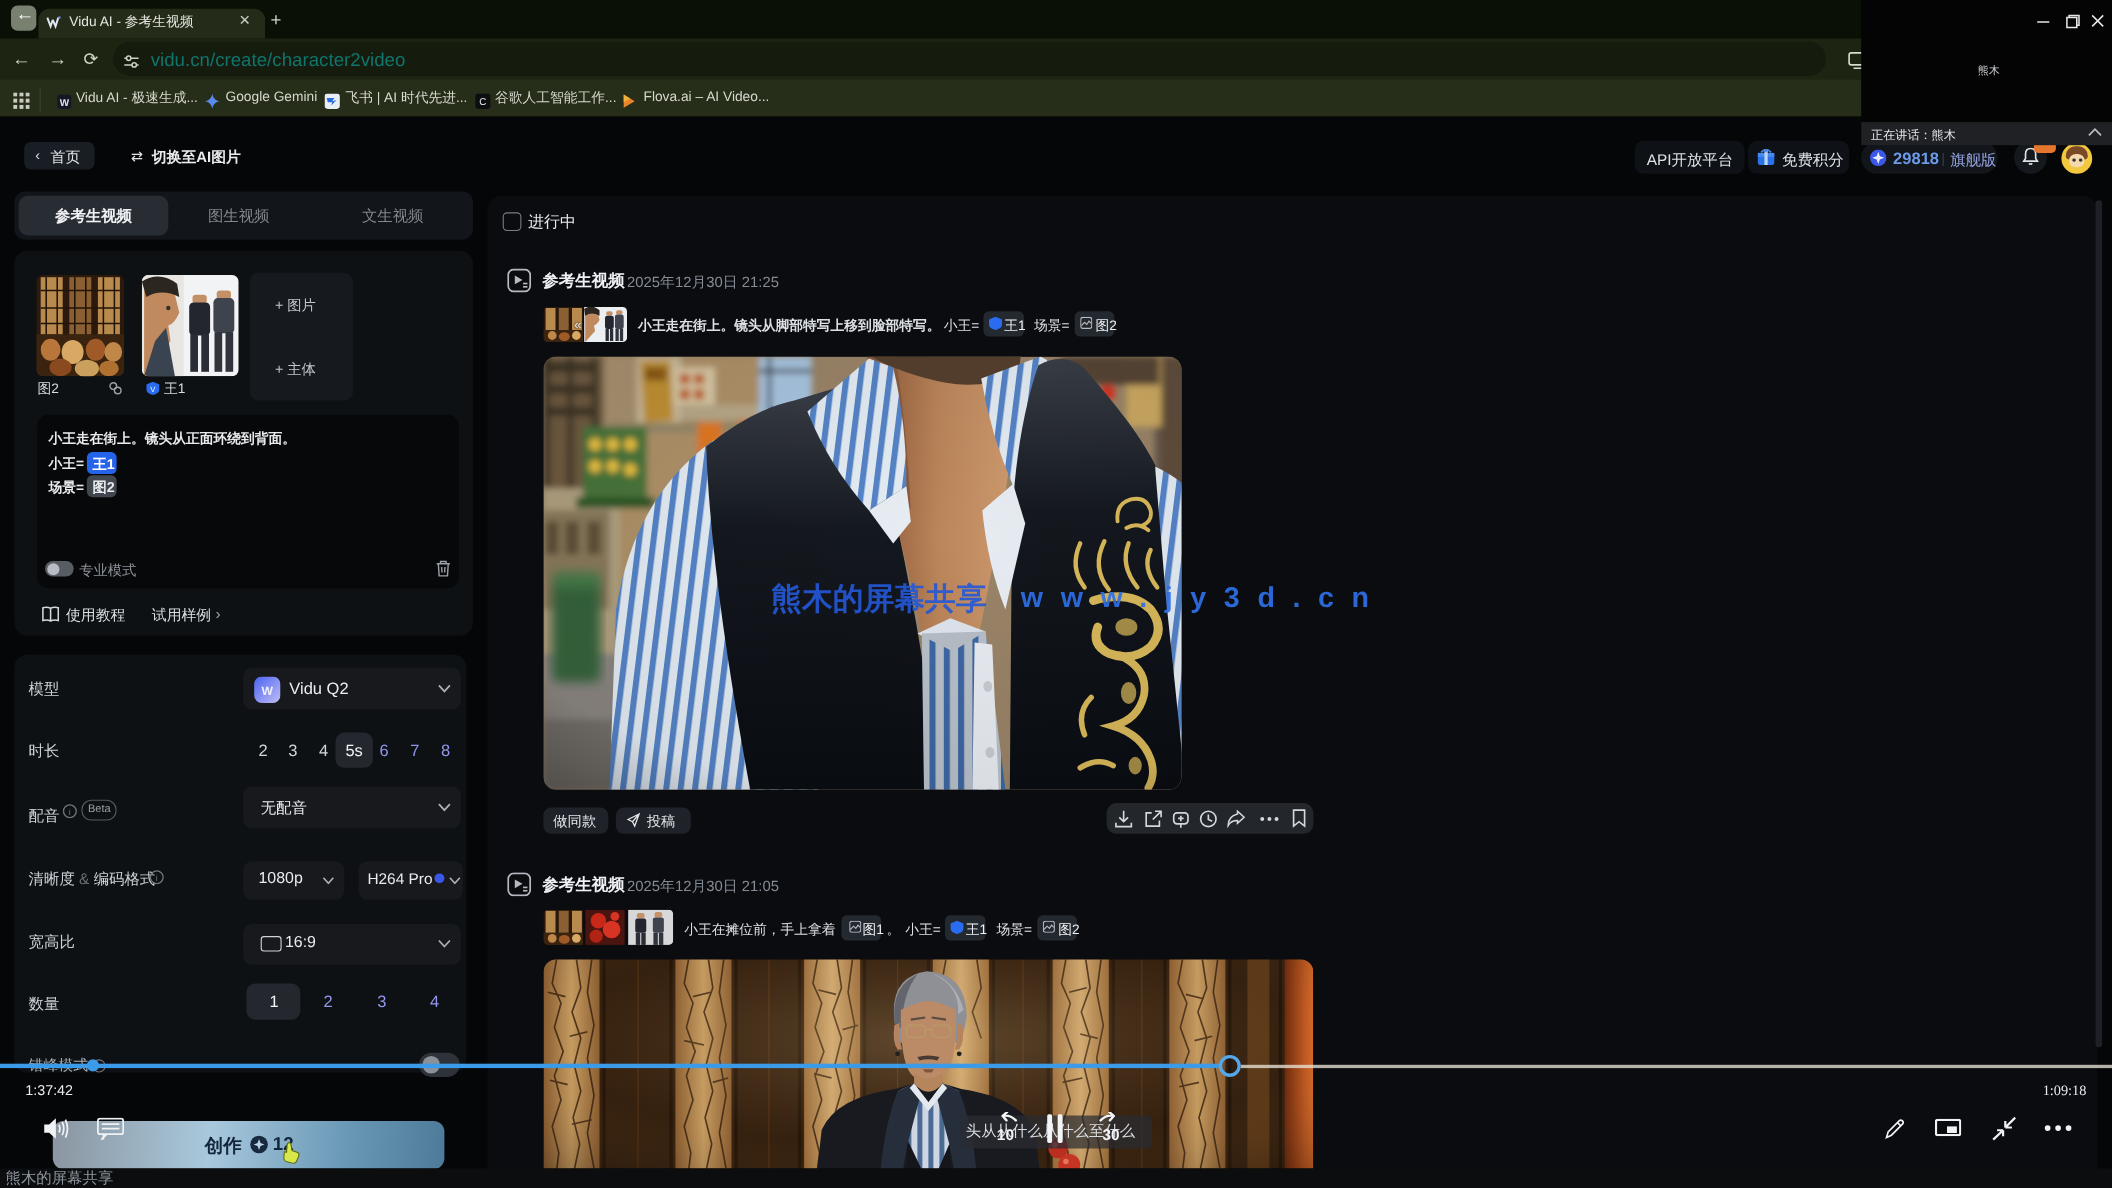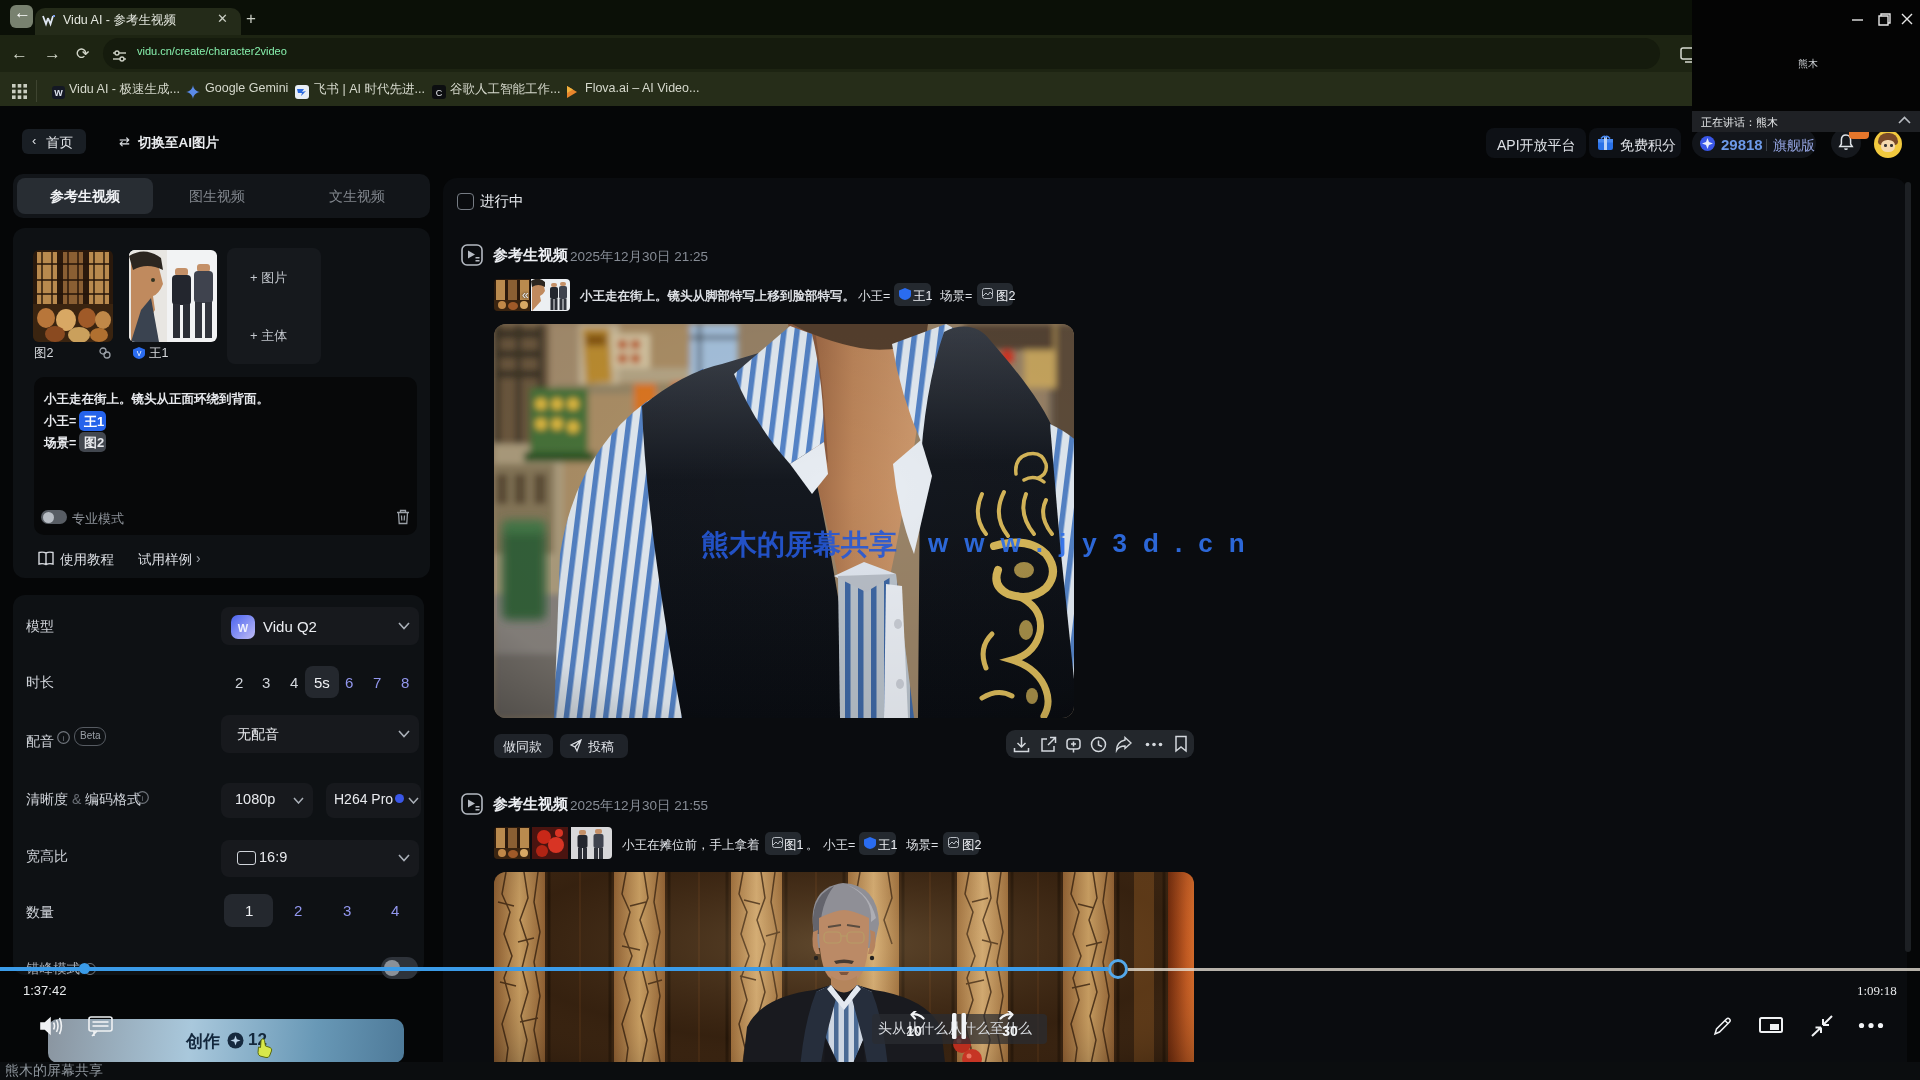--- a/index.html
+++ b/index.html
@@ -29,21 +29,21 @@
   <div class="txt" style="left:76px;top:44px;color:#d3d7ca;font-size:16px;">⟳</div>
   <div class="abs" style="left:103px;top:38px;width:1557px;height:31px;background:#151b0d;border-radius:16px;"></div>
   <svg class="abs" style="left:112px;top:49px" width="15" height="14" viewBox="0 0 15 14">
         <g stroke="#cdd1c5" stroke-width="1.4" fill="none">
           <line x1="1" y1="4" x2="14" y2="4"></line>
           <line x1="1" y1="10" x2="14" y2="10"></line>
           <circle cx="5" cy="4" r="2" fill="#11170b"></circle>
           <circle cx="10" cy="10" r="2" fill="#11170b"></circle>
         </g>
       </svg>
-  <div class="txt" style="left:137px;top:45px;color:#86efac;font-size:11px;">vidu.cn/create/character2video</div>
+  <div class="txt" style="left:137px;top:45px;color:#0f766e;font-size:17px;">vidu.cn/create/character2video</div>
   <svg class="abs" style="left:1680px;top:47px" width="18" height="16" viewBox="0 0 18 16">
         <g stroke="#d8dbd2" stroke-width="1.5" fill="none">
           <rect x="1" y="1" width="16" height="11" rx="2"></rect>
           <path d="M5 15 L13 15"></path>
         </g>
       </svg>
 
   <div class="abs" style="left:0;top:72px;width:1920px;height:34px;background:#262d19;"></div>
   <svg class="abs" style="left:12px;top:84px" width="15" height="15" viewBox="0 0 15 15">
         <g fill="#c9cdc0">
@@ -558,21 +558,21 @@
         <path d="M2 1.5 L12 1.5 L12 16 L7 12 L2 16 Z" stroke="#d4d8dd" stroke-width="1.5" fill="none"></path>
       </svg>
 
   <svg class="abs" style="left:461px;top:793px" width="22" height="22" viewBox="0 0 22 22">
         <rect x="1" y="1" width="20" height="20" rx="5" stroke="#b5bac2" stroke-width="1.6" fill="none"></rect>
         <path d="M7 6.5 L14 10.5 L7 14.5 Z" fill="#b5bac2"></path>
         <rect x="14.5" y="13" width="4" height="1.5" fill="#b5bac2"></rect>
         <rect x="14.5" y="16" width="4" height="1.5" fill="#b5bac2"></rect>
       </svg>
   <div class="txt" style="left:493px;top:795px;color:#eef0f4;font-size:15px;font-weight:bold;">参考生视频</div>
-  <div class="txt" style="left:570px;top:797px;color:#868c95;font-size:13.5px;">2025年12月30日 21:55</div>
+  <div class="txt" style="left:570px;top:797px;color:#868c95;font-size:13.5px;">2025年12月30日 21:05</div>
 
   <svg class="abs" style="left:494px;top:827px;border-radius:4px 0 0 4px" width="36" height="32" viewBox="0 0 36 32">
         <rect width="36" height="32" fill="#2a190c"></rect>
         <rect x="2" y="1" width="9" height="20" fill="#b98a4e"></rect>
         <rect x="14" y="1" width="9" height="20" fill="#8a5f33"></rect>
         <rect x="26" y="1" width="9" height="20" fill="#b98a4e"></rect>
         <rect x="0" y="21" width="36" height="11" fill="#3a2410"></rect>
         <ellipse cx="8" cy="26" rx="4" ry="4" fill="#c08848"></ellipse>
         <ellipse cx="19" cy="27" rx="5" ry="4" fill="#a05a28"></ellipse>
         <ellipse cx="30" cy="26" rx="4" ry="4" fill="#d8a864"></ellipse>

